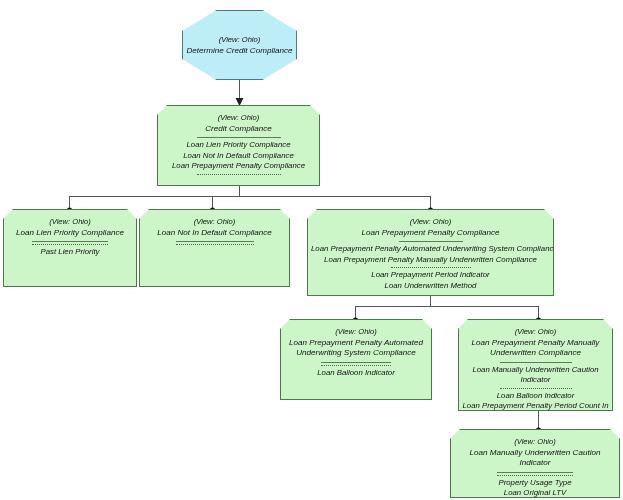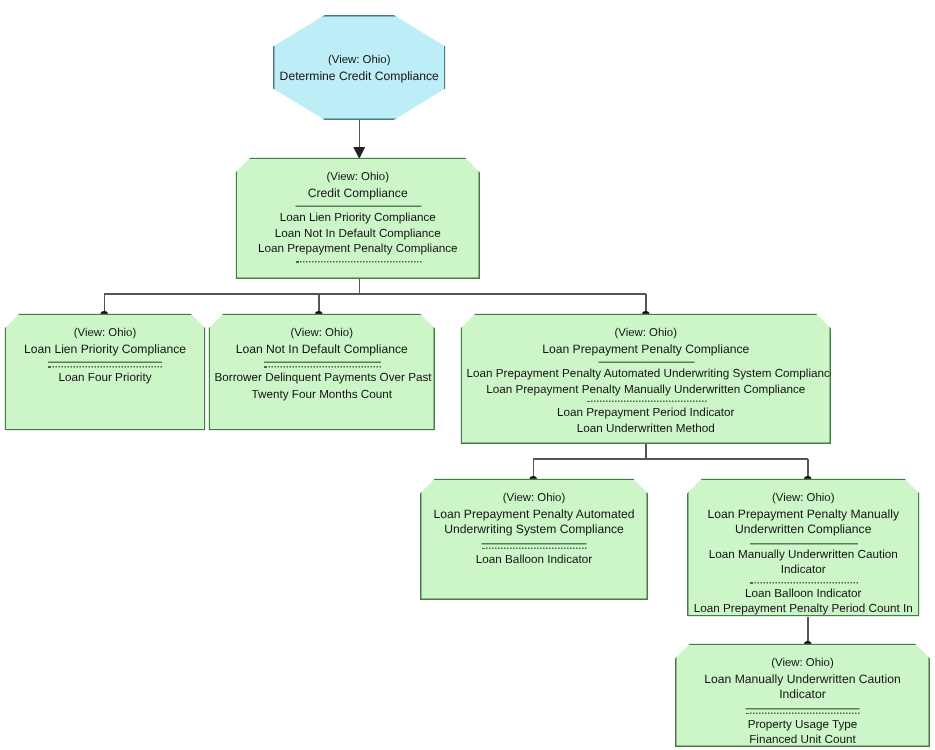--- a/index.html
+++ b/index.html
@@ -4,21 +4,21 @@
 <style>
   html,body{margin:0;padding:0;}
   body{
     width:623px;height:500px;
     background:#ffffff;
     font-family:"Liberation Sans","DejaVu Sans",sans-serif;
     position:relative;
     overflow:hidden;
     -webkit-font-smoothing:antialiased;
   }
-  #canvas{position:absolute;inset:0;width:572px;height:500px;}
+  #canvas{position:absolute;inset:0;width:572px;height:500px;font-style:italic;}
   #edges{position:absolute;left:0;top:0;width:623px;height:500px;pointer-events:none;}
 
   
   .node{
     position:absolute;
     box-sizing:border-box;
     background:#ccf6c8;
     border:1px solid #4a7a4a;
     
     clip-path:polygon(10px 0, calc(100% - 10px) 0, 100% 10px, 100% 100%, 0 100%, 0 10px);
@@ -119,35 +119,31 @@
   </div>
 
   <div class="node" style="left:3px;top:209px;width:134px;height:78px;">
     <div class="hdr">
       <div class="view-line">(View: Ohio)</div>
       <div class="title-line">Loan Lien Priority Compliance</div>
     </div>
     <div class="div-solid" style="width:76px;"></div>
     <div class="div-dot" style="width:76px;"></div>
     <div class="sec">
-      <div class="attr-line">Loan Four Priority</div>
+      <div class="attr-line">Past Lien Priority</div>
     </div>
   </div>
 
   <div class="node" style="left:139px;top:209px;width:151px;height:78px;">
     <div class="hdr">
       <div class="view-line">(View: Ohio)</div>
       <div class="title-line">Loan Not In Default Compliance</div>
     </div>
     <div class="div-solid" style="width:78px;"></div>
     <div class="div-dot" style="width:78px;"></div>
-    <div class="sec">
-      <div class="attr-line">Borrower Delinquent Payments Over Past</div>
-      <div class="attr-line">Twenty Four Months Count</div>
-    </div>
   </div>
 
   <div class="node" style="left:307px;top:209px;width:247px;height:87px;">
     <div class="hdr">
       <div class="view-line">(View: Ohio)</div>
       <div class="title-line">Loan Prepayment Penalty Compliance</div>
     </div>
     <div class="div-solid" style="width:64px;"></div>
     <div class="sec">
       <div class="attr-line">Loan Prepayment Penalty Automated Underwriting System Compliance</div>
@@ -190,19 +186,18 @@
 
   <div class="node" style="left:450px;top:429px;width:170px;height:69px;">
     <div class="hdr">
       <div class="view-line">(View: Ohio)</div>
       <div class="title-line">Loan Manually Underwritten Caution Indicator</div>
     </div>
     <div class="div-solid" style="width:76px;"></div>
     <div class="div-dot" style="width:76px;"></div>
     <div class="sec">
       <div class="attr-line">Property Usage Type</div>
-      <div class="attr-line">Financed Unit Count</div>
       <div class="attr-line">Loan Original LTV</div>
 
     </div>
   </div>
 
 </div>
 
 </body></html>

